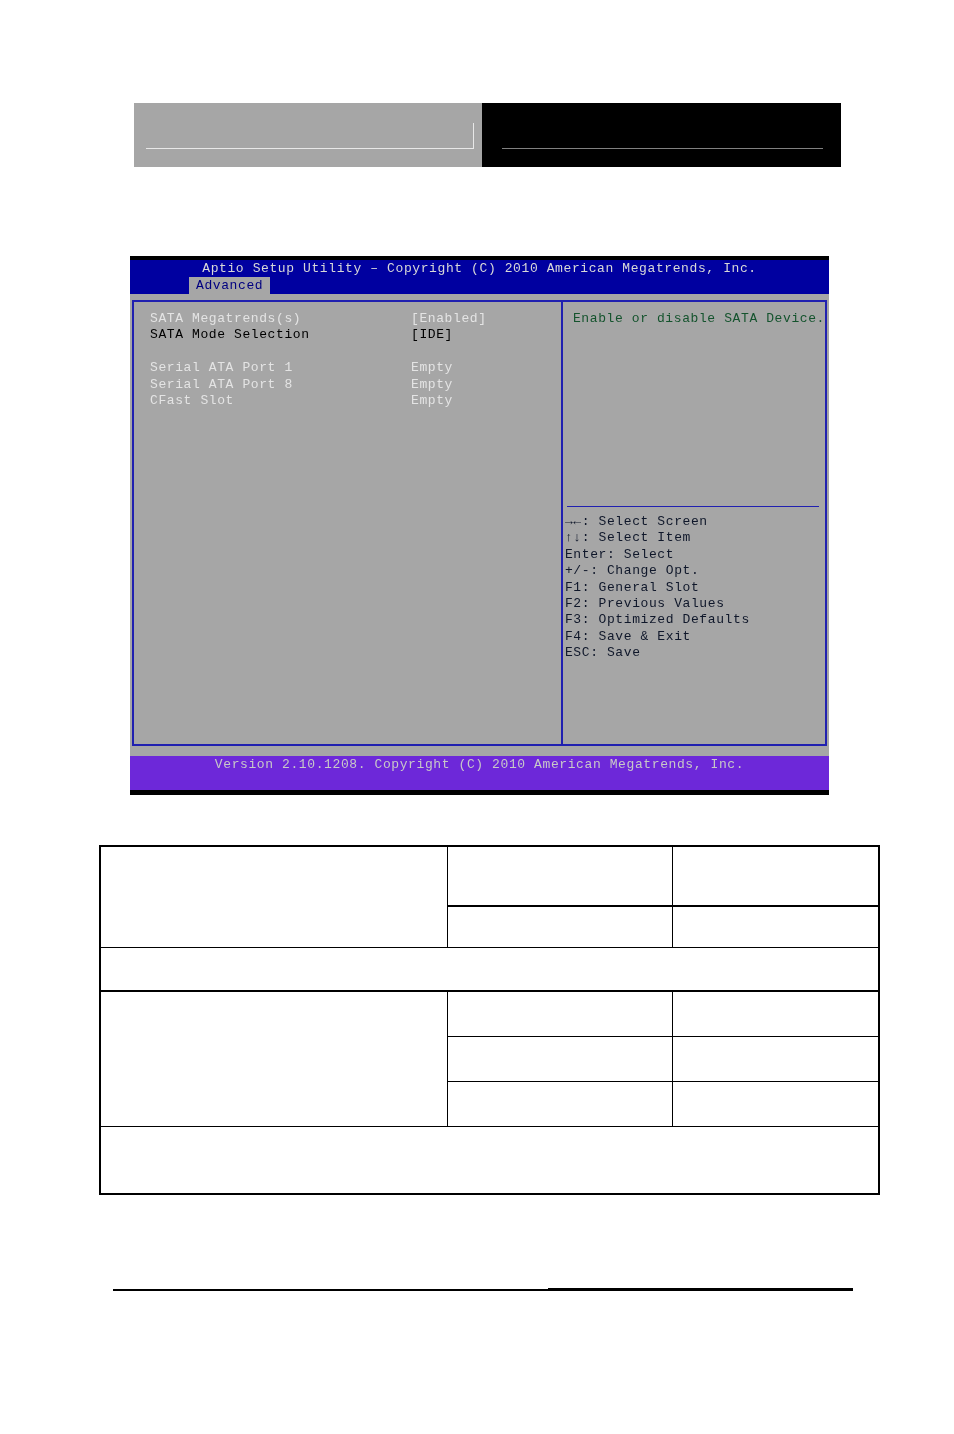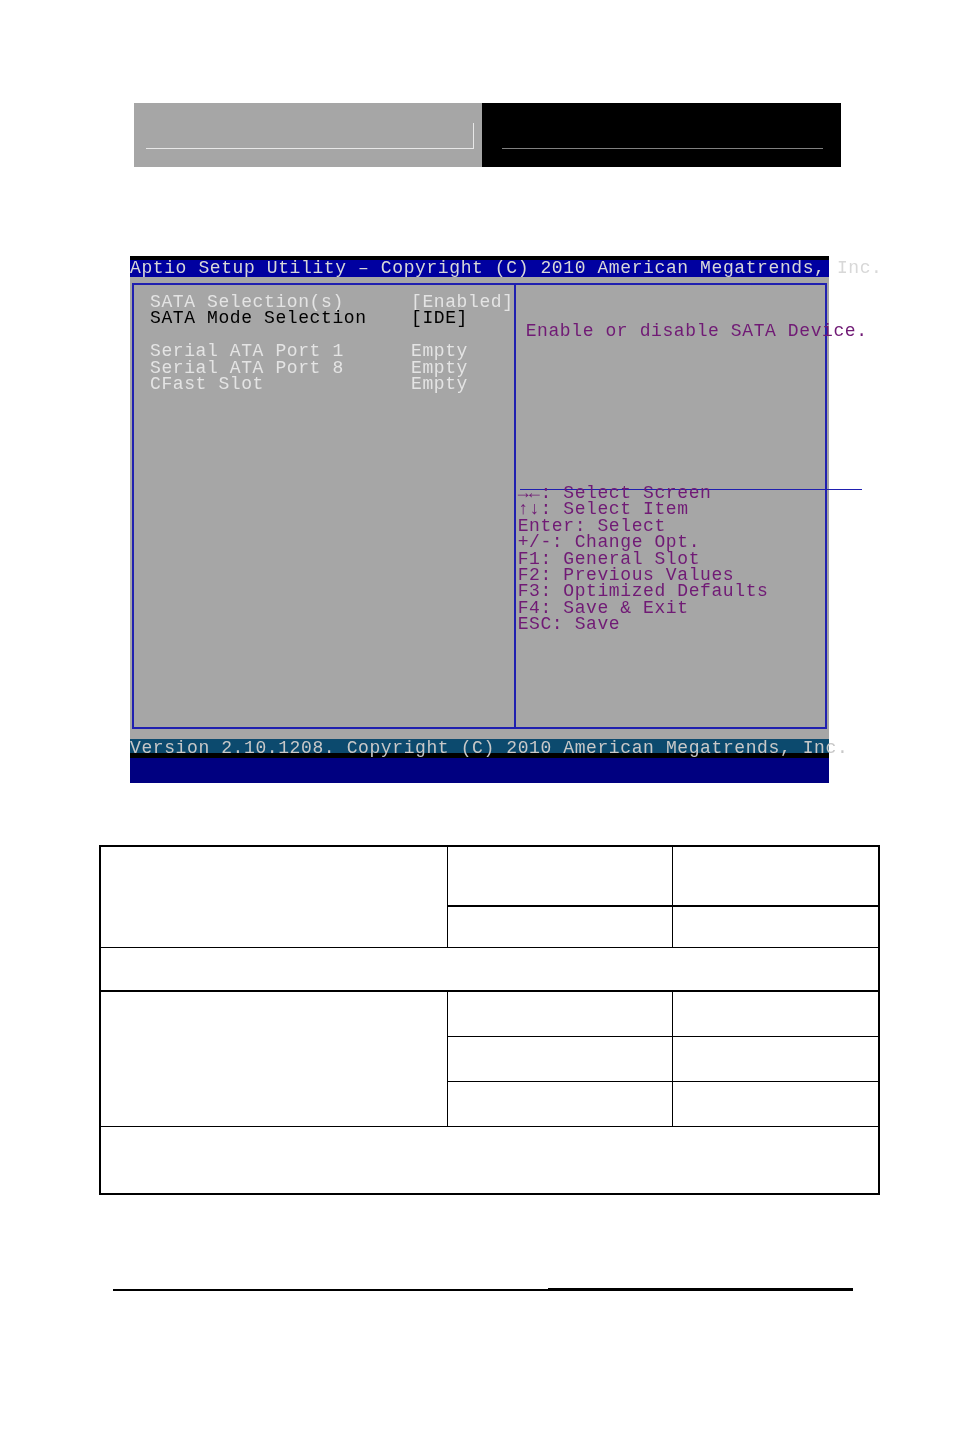--- a/index.html
+++ b/index.html
@@ -64,21 +64,21 @@
 
   
   #bios-screen {
     position: absolute;
     left: 130px;
     top: 256px;
     width: 699px;
     height: 527px;
     background: #000080;
     font-family: "Liberation Mono", "DejaVu Sans Mono", monospace;
-    font-size: 18px;
+    font-size: 13px;
     line-height: 16.4px;
     letter-spacing: 0.6px;
     box-sizing: border-box;
   }
   #bios-topbar {
     height: 4px;
     background: #000000;
   }
   #bios-title {
     height: 17px;
@@ -138,52 +138,51 @@
   .bios-row.spacer { height: 16.4px; }
   .bios-label {
     width: 261px;
     flex: none;
   }
   .bios-value { flex: none; }
   .c-white  { color: #e4e4e4; }
   .c-blue   { color: #000000; }
 
   #help-text {
-    color: #701a75;
+    color: #14532d;
     white-space: pre;
     padding-left: 2px;
-    margin-top: 29px;
   }
   #help-divider {
     position: absolute;
     left: 4px;
     right: 6px;
     top: 204px;
     height: 1px;
     background: #2020b0;
   }
   #nav-keys {
     position: absolute;
     left: 2px;
-    top: 200px;
-    color: #701a75;
+    top: 212px;
+    color: #0f172a;
   }
   .nav-row {
     white-space: pre;
     height: 16.4px;
     line-height: 16.4px;
   }
 
   #bios-footerstrip {
     height: 7px;
     background: #a6a6a6;
   }
   #bios-footer {
-    height: 14px;
-    background: #0c4a6e;
+    height: 34px;
+    background: #6d28d9;
     color: #c8c8c8;
     text-align: center;
     line-height: 18px;
     white-space: pre;
   }
   #bios-bottombar {
     height: 5px;
     background: #000000;
   }
 
@@ -239,28 +238,31 @@
     <div class="hdr-rule-black"></div>
   </div>
 </div>
 
 <div id="bios-screen">
 
   <div id="bios-topbar"></div>
 
   <div id="bios-title">Aptio Setup Utility – Copyright (C) 2010 American Megatrends, Inc.</div>
 
+  <div id="bios-tabrow">
+    <span class="bios-tab">Advanced</span>
+  </div>
 
   <div id="bios-body">
     <div id="bios-panels">
 
       <div id="bios-left-panel">
 
         <div class="bios-row">
-          <span class="bios-label c-white">SATA Selection(s)</span>
+          <span class="bios-label c-white">SATA Megatrends(s)</span>
           <span class="bios-value c-white">[Enabled]</span>
         </div>
 
         <div class="bios-row">
           <span class="bios-label c-blue">SATA Mode Selection</span>
           <span class="bios-value c-blue">[IDE]</span>
         </div>
 
         <div class="bios-row spacer"></div>
 

